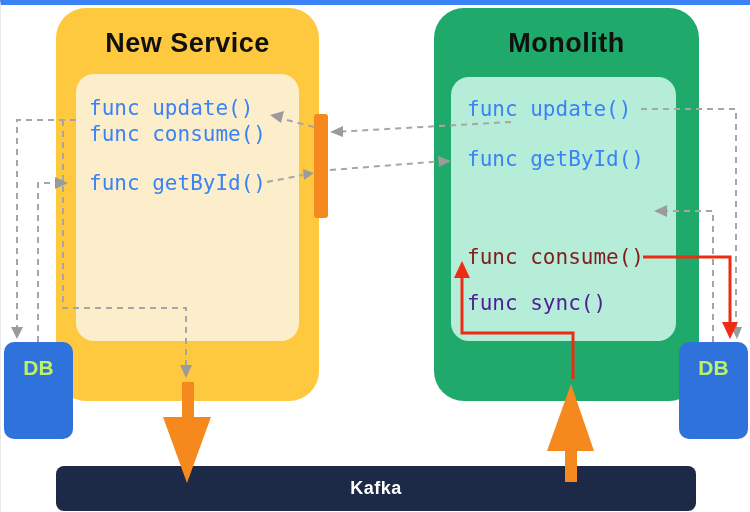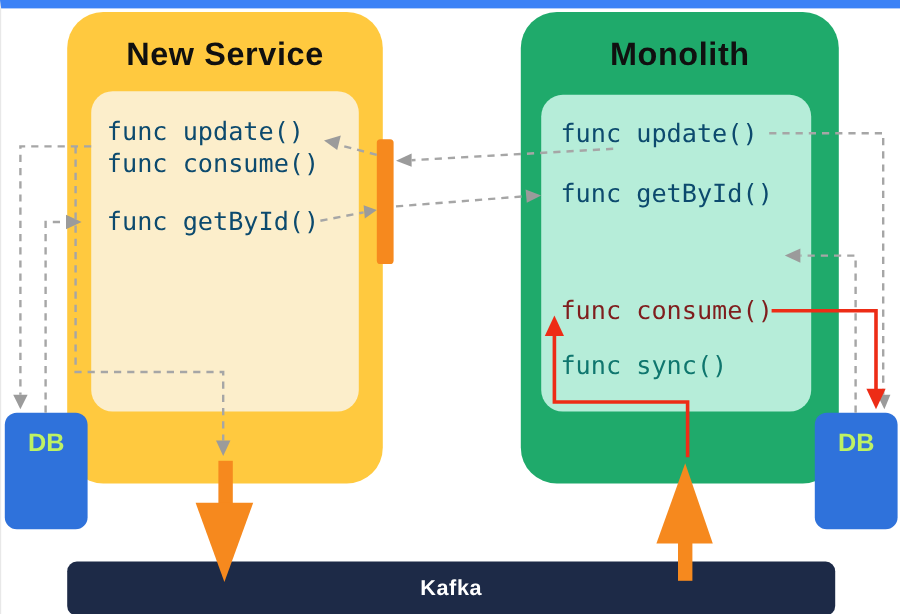--- a/index.html
+++ b/index.html
@@ -1,46 +1,46 @@
 <!DOCTYPE html>
 <html><head>
 <meta charset="utf-8">
 <style>
   html,body{margin:0;padding:0;background:#fff;}
   #stage{
     position:relative;width:750px;height:512px;background:#ffffff;
     overflow:hidden;font-family:"Liberation Sans",sans-serif;
-    border-left:1px solid #e8e8e8;border-top:7px solid #3b82f6;box-sizing:border-box;
+    border-left:1px solid #e8e8e8;border-top:5px solid #3b82f6;box-sizing:border-box;
   }
   .abs{position:absolute;}
   
   .svc-outer{border-radius:30px;}
   #ns-outer{left:55px;top:3px;width:263px;height:393px;background:#FFC93F;}
   #mo-outer{left:433px;top:3px;width:265px;height:393px;background:#1FAA6B;}
   .svc-title{
     top:22px;height:32px;line-height:32px;text-align:center;
     font-size:27px;font-weight:bold;color:#101010;letter-spacing:.5px;
   }
   #ns-title{left:55px;width:263px;}
   #mo-title{left:433px;width:265px;text-align:center;}
   .svc-inner{border-radius:18px;}
   #ns-inner{left:75px;top:69px;width:223px;height:267px;background:#FCEECB;}
   #mo-inner{left:450px;top:72px;width:225px;height:264px;background:#B6EDD9;}
   
   .func{
     height:24px;line-height:24px;white-space:pre;
     font-family:"DejaVu Sans Mono","Liberation Mono",monospace;
-    font-size:21px;color:#0c4a6e;
+    font-size:21px;color:#3b82f6;
   }
   .ns-func{left:88px;}
   .mo-func{left:466px;}
   #ns-f0{top:91px;} #ns-f1{top:117px;} #ns-f2{top:166px;}
   #mo-f0{top:92px;} #mo-f1{top:142px;} #mo-f2{top:192px;}
   #mo-f3{top:240px;color:#7f1d1d;}
-  #mo-f4{top:286px;color:#0f766e;}
+  #mo-f4{top:286px;color:#4c1d95;}
   
   #proxy-bar{left:313px;top:109px;width:14px;height:104px;background:#F6891E;border-radius:3px;}
   
   .db-box{
     width:69px;height:97px;background:#2F72DB;border-radius:10px;
     color:#bef264;font-weight:bold;font-size:21px;text-align:center;
     padding-top:14px;box-sizing:border-box;
   }
   #db-left{left:3px;top:337px;}
   #db-right{left:678px;top:337px;}

